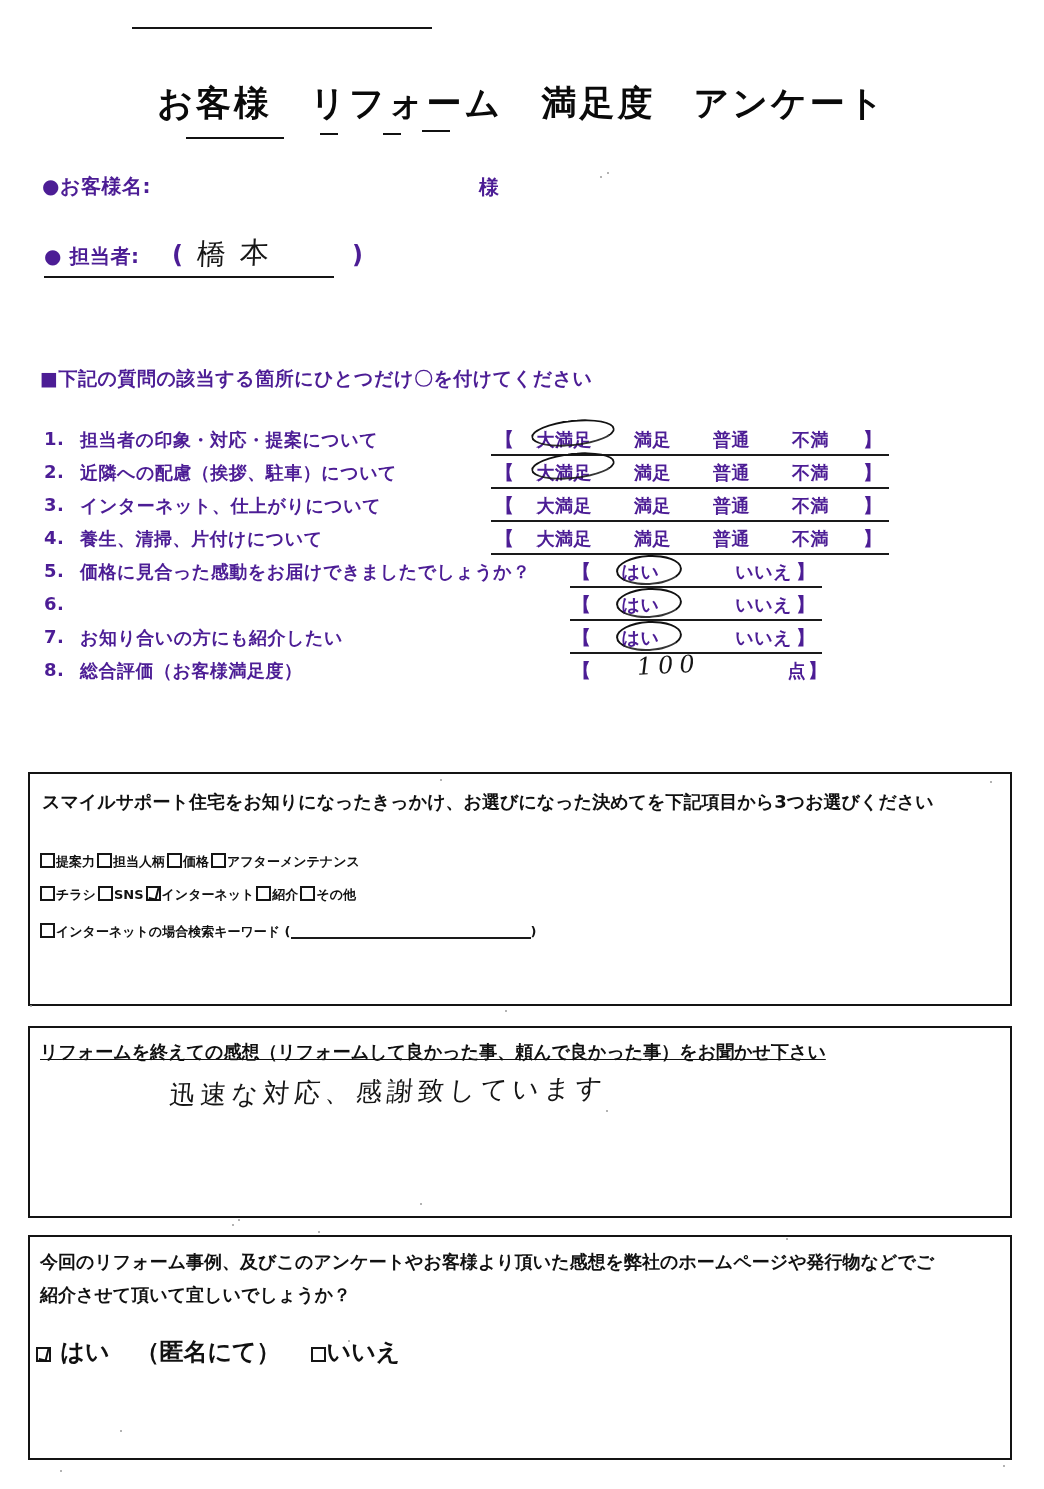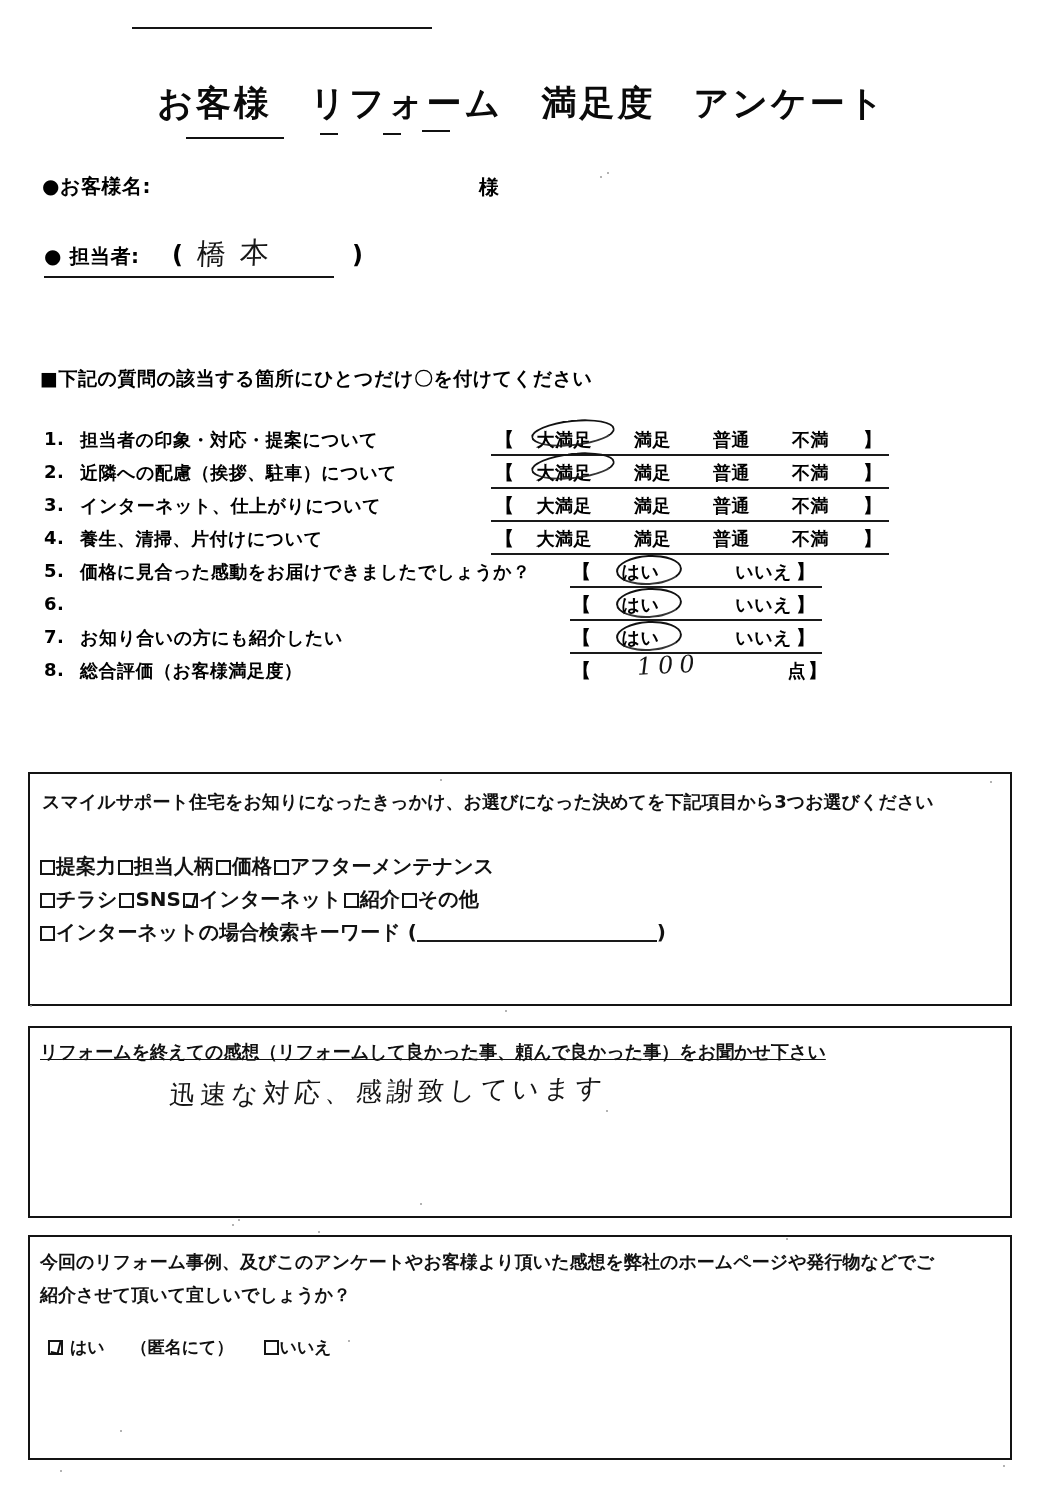--- a/index.html
+++ b/index.html
@@ -18,21 +18,21 @@
     height: 1489px;
     background: #ffffff;
     overflow: hidden;
     
     filter: none;
   }
 
   
   .scan {
     font-weight: bold;
-    color: #000000;
+    color: #4c1d95;
     letter-spacing: 0.5px;
     -webkit-font-smoothing: none;
   }
 
   
   #title {
     position: absolute;
     left: 0; top: 80px;
     width: 1044px;
     text-align: center;
@@ -205,21 +205,21 @@
     white-space: nowrap;
   }
   .sec-line2 {
     position: absolute;
     font-size: 18px;
     font-weight: bold;
     white-space: nowrap;
   }
   .chk-line {
     position: absolute;
-    font-size: 20px;
+    font-size: 13px;
     font-weight: bold;
     white-space: nowrap;
   }
   .box-glyph {
     display: inline-block;
     width: 15px; height: 15px;
     border: 2px solid #151515;
     box-sizing: border-box;
     position: relative;
     vertical-align: -2px;
@@ -257,22 +257,22 @@
     color: #151515;
     letter-spacing: 6px;
     transform: rotate(-3deg) skewX(-10deg);
     transform-origin: left bottom;
     white-space: nowrap;
   }
 
   
   #final-choice {
     position: absolute;
-    left: 48px; top: 1336px;
-    font-size: 17px;
+    left: 36px; top: 1336px;
+    font-size: 24px;
     font-weight: bold;
     white-space: nowrap;
   }
   #final-choice .gap { display: inline-block; width: 26px; }
   #final-choice .gap2 { display: inline-block; width: 30px; }
 
   
   .speck {
     position: absolute;
     background: #9a9a9a;

